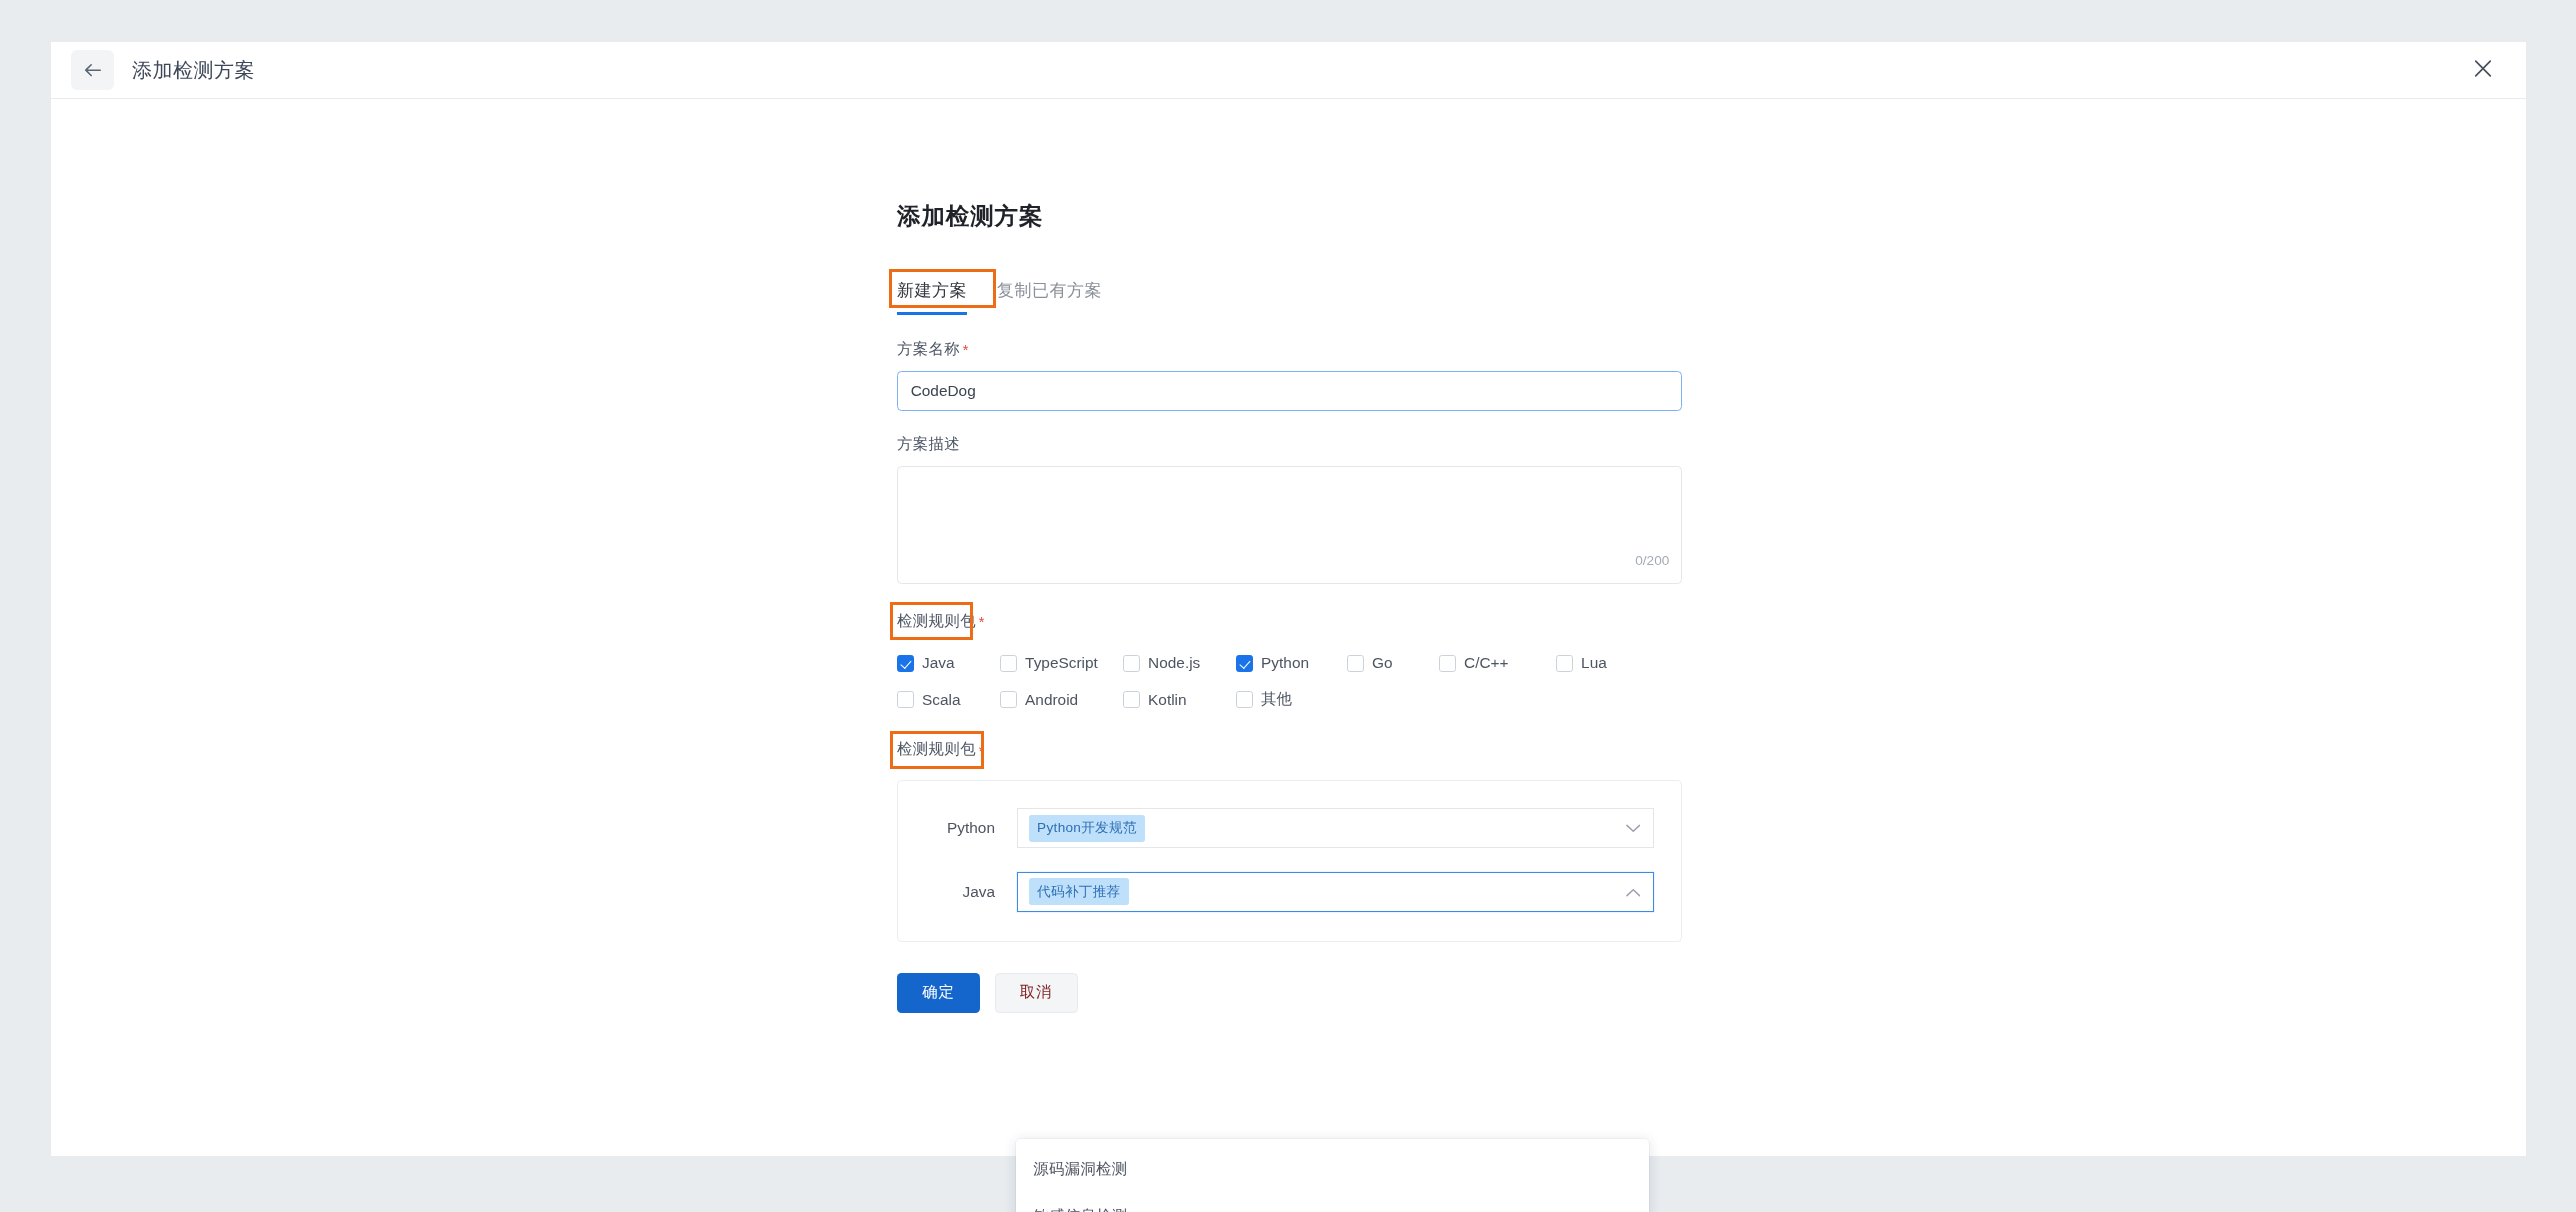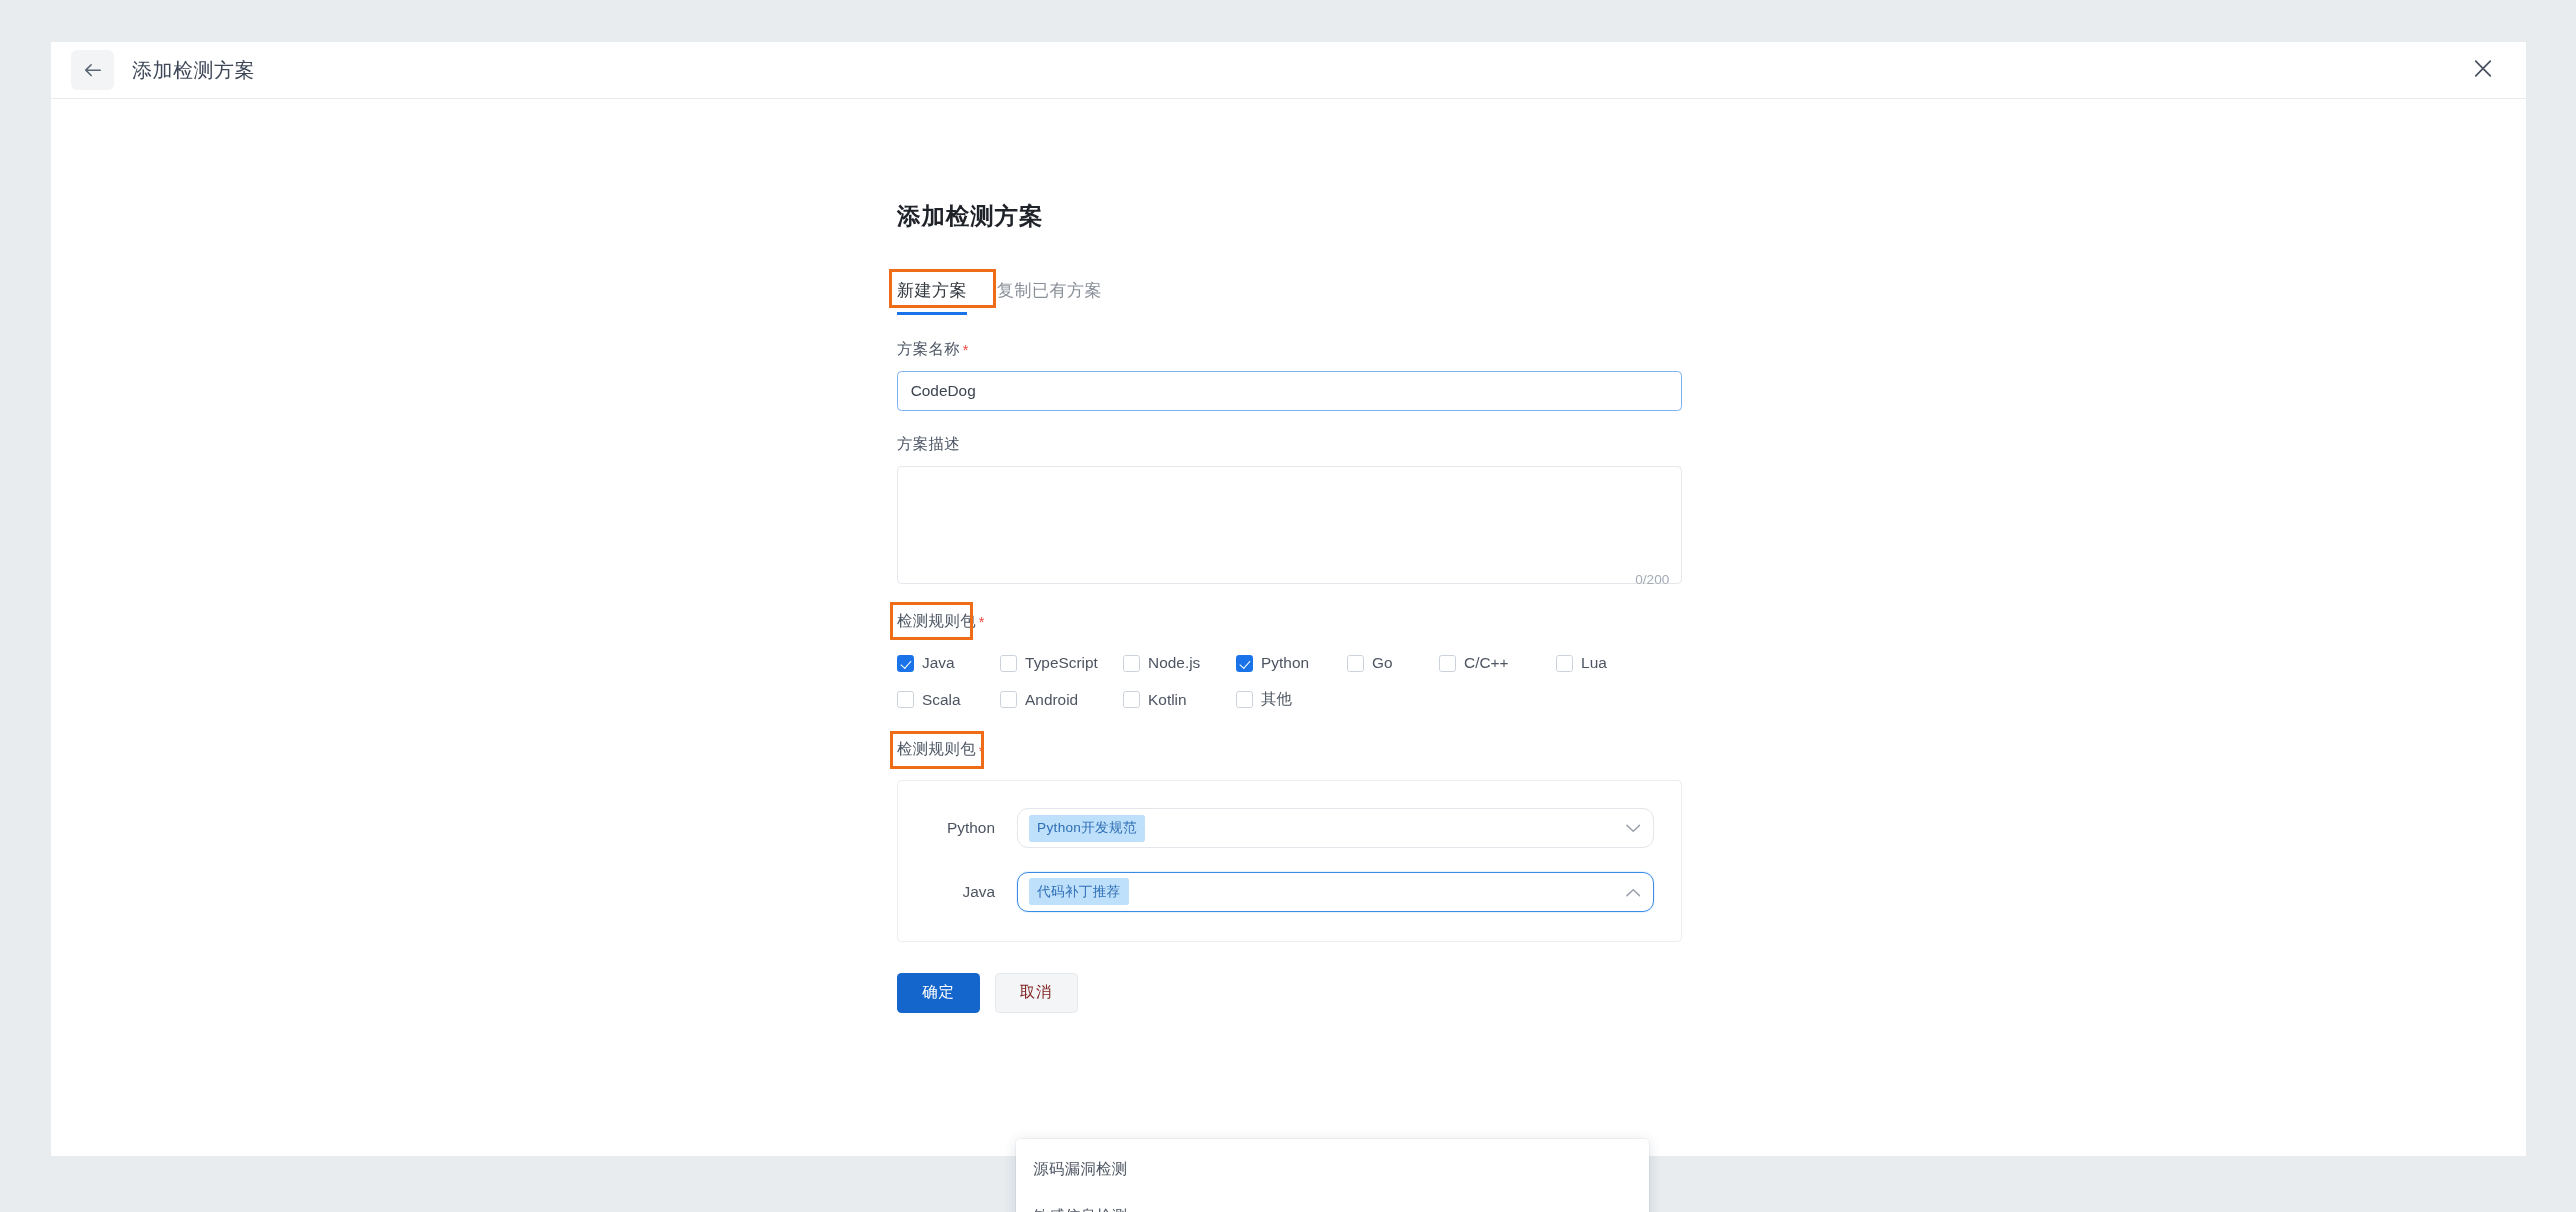--- a/index.html
+++ b/index.html
@@ -140,21 +140,21 @@
     border-radius: 4.5px;
     padding: 11px 12.7px;
     font-size: 15.4px;
     font-family: inherit;
     color: #3c4450;
     resize: none;
     outline: none;
   }
   .counter {
     position: absolute;
-    right: 12.7px; bottom: 0;
+    right: 12.7px; bottom: 19px;
     font-size: 13.6px;
     color: #a4abb4;
   }
 
   
   .lang-label-wrap { position: relative; display: inline-block; }
   .anno-lang { left: -7.2px; top: -8.1px; width: 83px; height: 38px; }
   .anno-pkg  { left: -7.2px; top: -8.1px; width: 94px; height: 38px; }
 
   .cb-row {
@@ -218,21 +218,21 @@
     color: #4d5562;
     text-align: right;
     padding-right: 22px;
     flex: none;
   }
   .select {
     position: relative;
     flex: 1;
     height: 40px;
     border: 0.9px solid #e3e6ea;
-    border-radius: 11px;
+    border-radius: 0;
     display: flex;
     align-items: center;
     padding: 0 33px 0 11px;
     cursor: pointer;
     background: #fff;
   }
   .select.focused {
     border: 0.9px solid #3b8ce8;
     box-shadow: 0 0 0 0.9px rgba(59,140,232,.10);
   }

